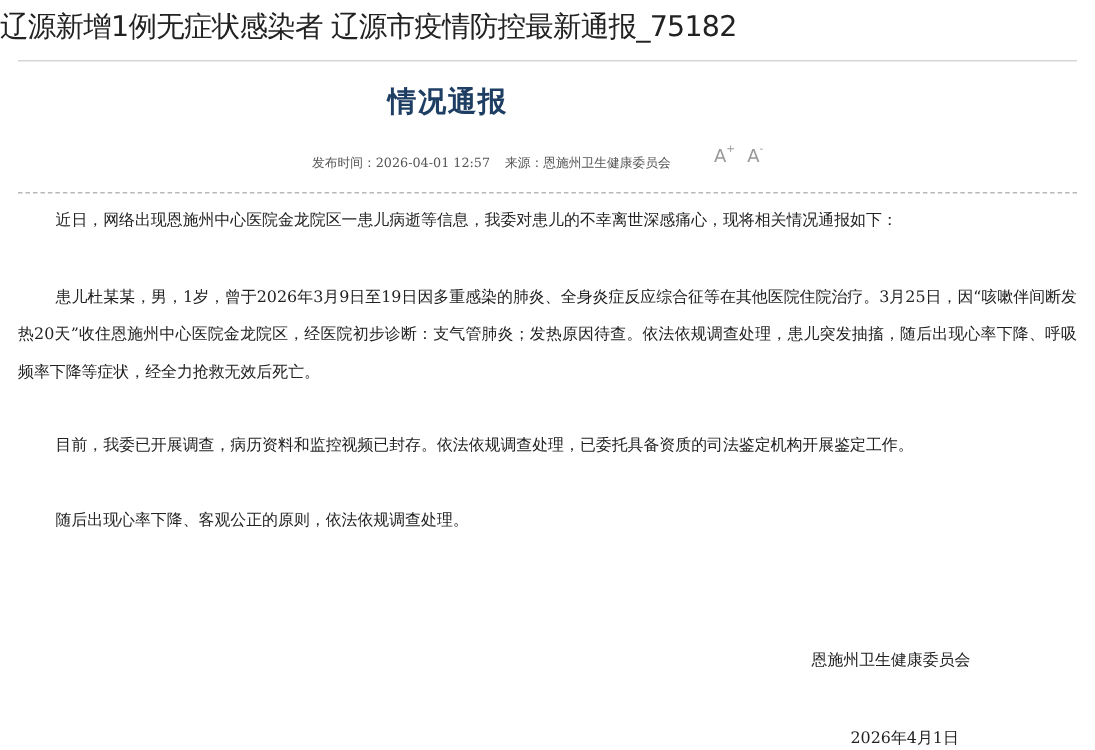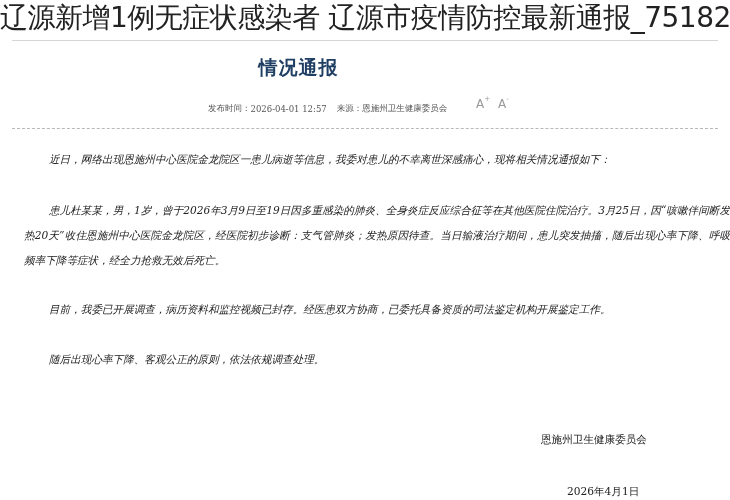--- a/index.html
+++ b/index.html
@@ -1,19 +1,19 @@
 <!DOCTYPE html>
 <html><head>
 <meta charset="utf-8">
 <style>
   html, body { margin: 0; padding: 0; background: #ffffff; }
   body { width: 730px; height: 500px; position: relative; overflow: hidden; }
   .headline {
     position: absolute; left: 0; top: 0; width: 628px; height: 36px;
-    font-family: "DejaVu Sans", sans-serif; font-size: 28px; color: #222;
+    font-family: "DejaVu Sans", sans-serif; font-size: 19px; color: #222;
     line-height: 36px; white-space: nowrap; letter-spacing: -0.5px;
   }
   .topline {
     position: absolute; left: 12px; top: 40px; width: 706px; height: 1px; background: #d6d6d6;
   }
   .notice-title {
     position: absolute; left: 0; top: 55px; width: 597px; text-align: center;
     font-family: "DejaVu Serif", serif; font-size: 19px; font-weight: bold;
     color: #1f3e63; letter-spacing: 1px;
   }
@@ -29,21 +29,21 @@
   }
   .font-btn { cursor: pointer; position: relative; }
   .font-btn sup { font-size: 7px; position: relative; top: -2px; }
   .dashline {
     position: absolute; left: 12px; top: 128px; width: 706px; height: 0;
     border-top: 1px dashed #b8b8b8;
   }
   .para {
     position: absolute; left: 12px; width: 706px;
     font-family: "DejaVu Serif", serif; font-size: 10.6px; color: #222;
-    line-height: 25px; text-indent: 25px; margin: 12px; text-align: justify; font-style: italic;
+    line-height: 25px; text-indent: 25px; margin: 0; text-align: justify;
   }
   .sig {
     position: absolute; font-family: "DejaVu Serif", serif; font-size: 10.6px; color: #222;
     white-space: nowrap;
   }
 </style>
 </head>
 <body>
 
 <div class="headline">辽源新增1例无症状感染者  辽源市疫情防控最新通报_75182</div>
@@ -60,18 +60,18 @@
 </div>
 
 <div class="font-btns">
   <span class="font-btn"><span>A</span><sup>+</sup></span>
   <span class="font-btn"><span>A</span><sup>-</sup></span>
 </div>
 
 <div class="dashline"></div>
 
 <p class="para" style="top:135px;">近日，网络出现恩施州中心医院金龙院区一患儿病逝等信息，我委对患儿的不幸离世深感痛心，现将相关情况通报如下：</p>
-<p class="para" style="top:186px;">患儿杜某某，男，1岁，曾于2026年3月9日至19日因多重感染的肺炎、全身炎症反应综合征等在其他医院住院治疗。3月25日，因“咳嗽伴间断发热20天”收住恩施州中心医院金龙院区，经医院初步诊断：支气管肺炎；发热原因待查。当日输液治疗期间，患儿突发抽搐，随后出现心率下降、呼吸频率下降等症状，经全力抢救无效后死亡。</p>
-<p class="para" style="top:285px;">目前，我委已开展调查，病历资料和监控视频已封存。经医患双方协商，已委托具备资质的司法鉴定机构开展鉴定工作。</p>
+<p class="para" style="top:186px;">患儿杜某某，男，1岁，曾于2026年3月9日至19日因多重感染的肺炎、全身炎症反应综合征等在其他医院住院治疗。3月25日，因“咳嗽伴间断发热20天”收住恩施州中心医院金龙院区，经医院初步诊断：支气管肺炎；发热原因待查。依法依规调查处理，患儿突发抽搐，随后出现心率下降、呼吸频率下降等症状，经全力抢救无效后死亡。</p>
+<p class="para" style="top:285px;">目前，我委已开展调查，病历资料和监控视频已封存。依法依规调查处理，已委托具备资质的司法鉴定机构开展鉴定工作。</p>
 <p class="para" style="top:335px;">随后出现心率下降、客观公正的原则，依法依规调查处理。</p>
 
 <div class="sig" style="left:541px; top:433px;">恩施州卫生健康委员会</div>
 <div class="sig" style="left:567px; top:485px;text-align:center;">2026年4月1日</div>
 
 </body></html>

